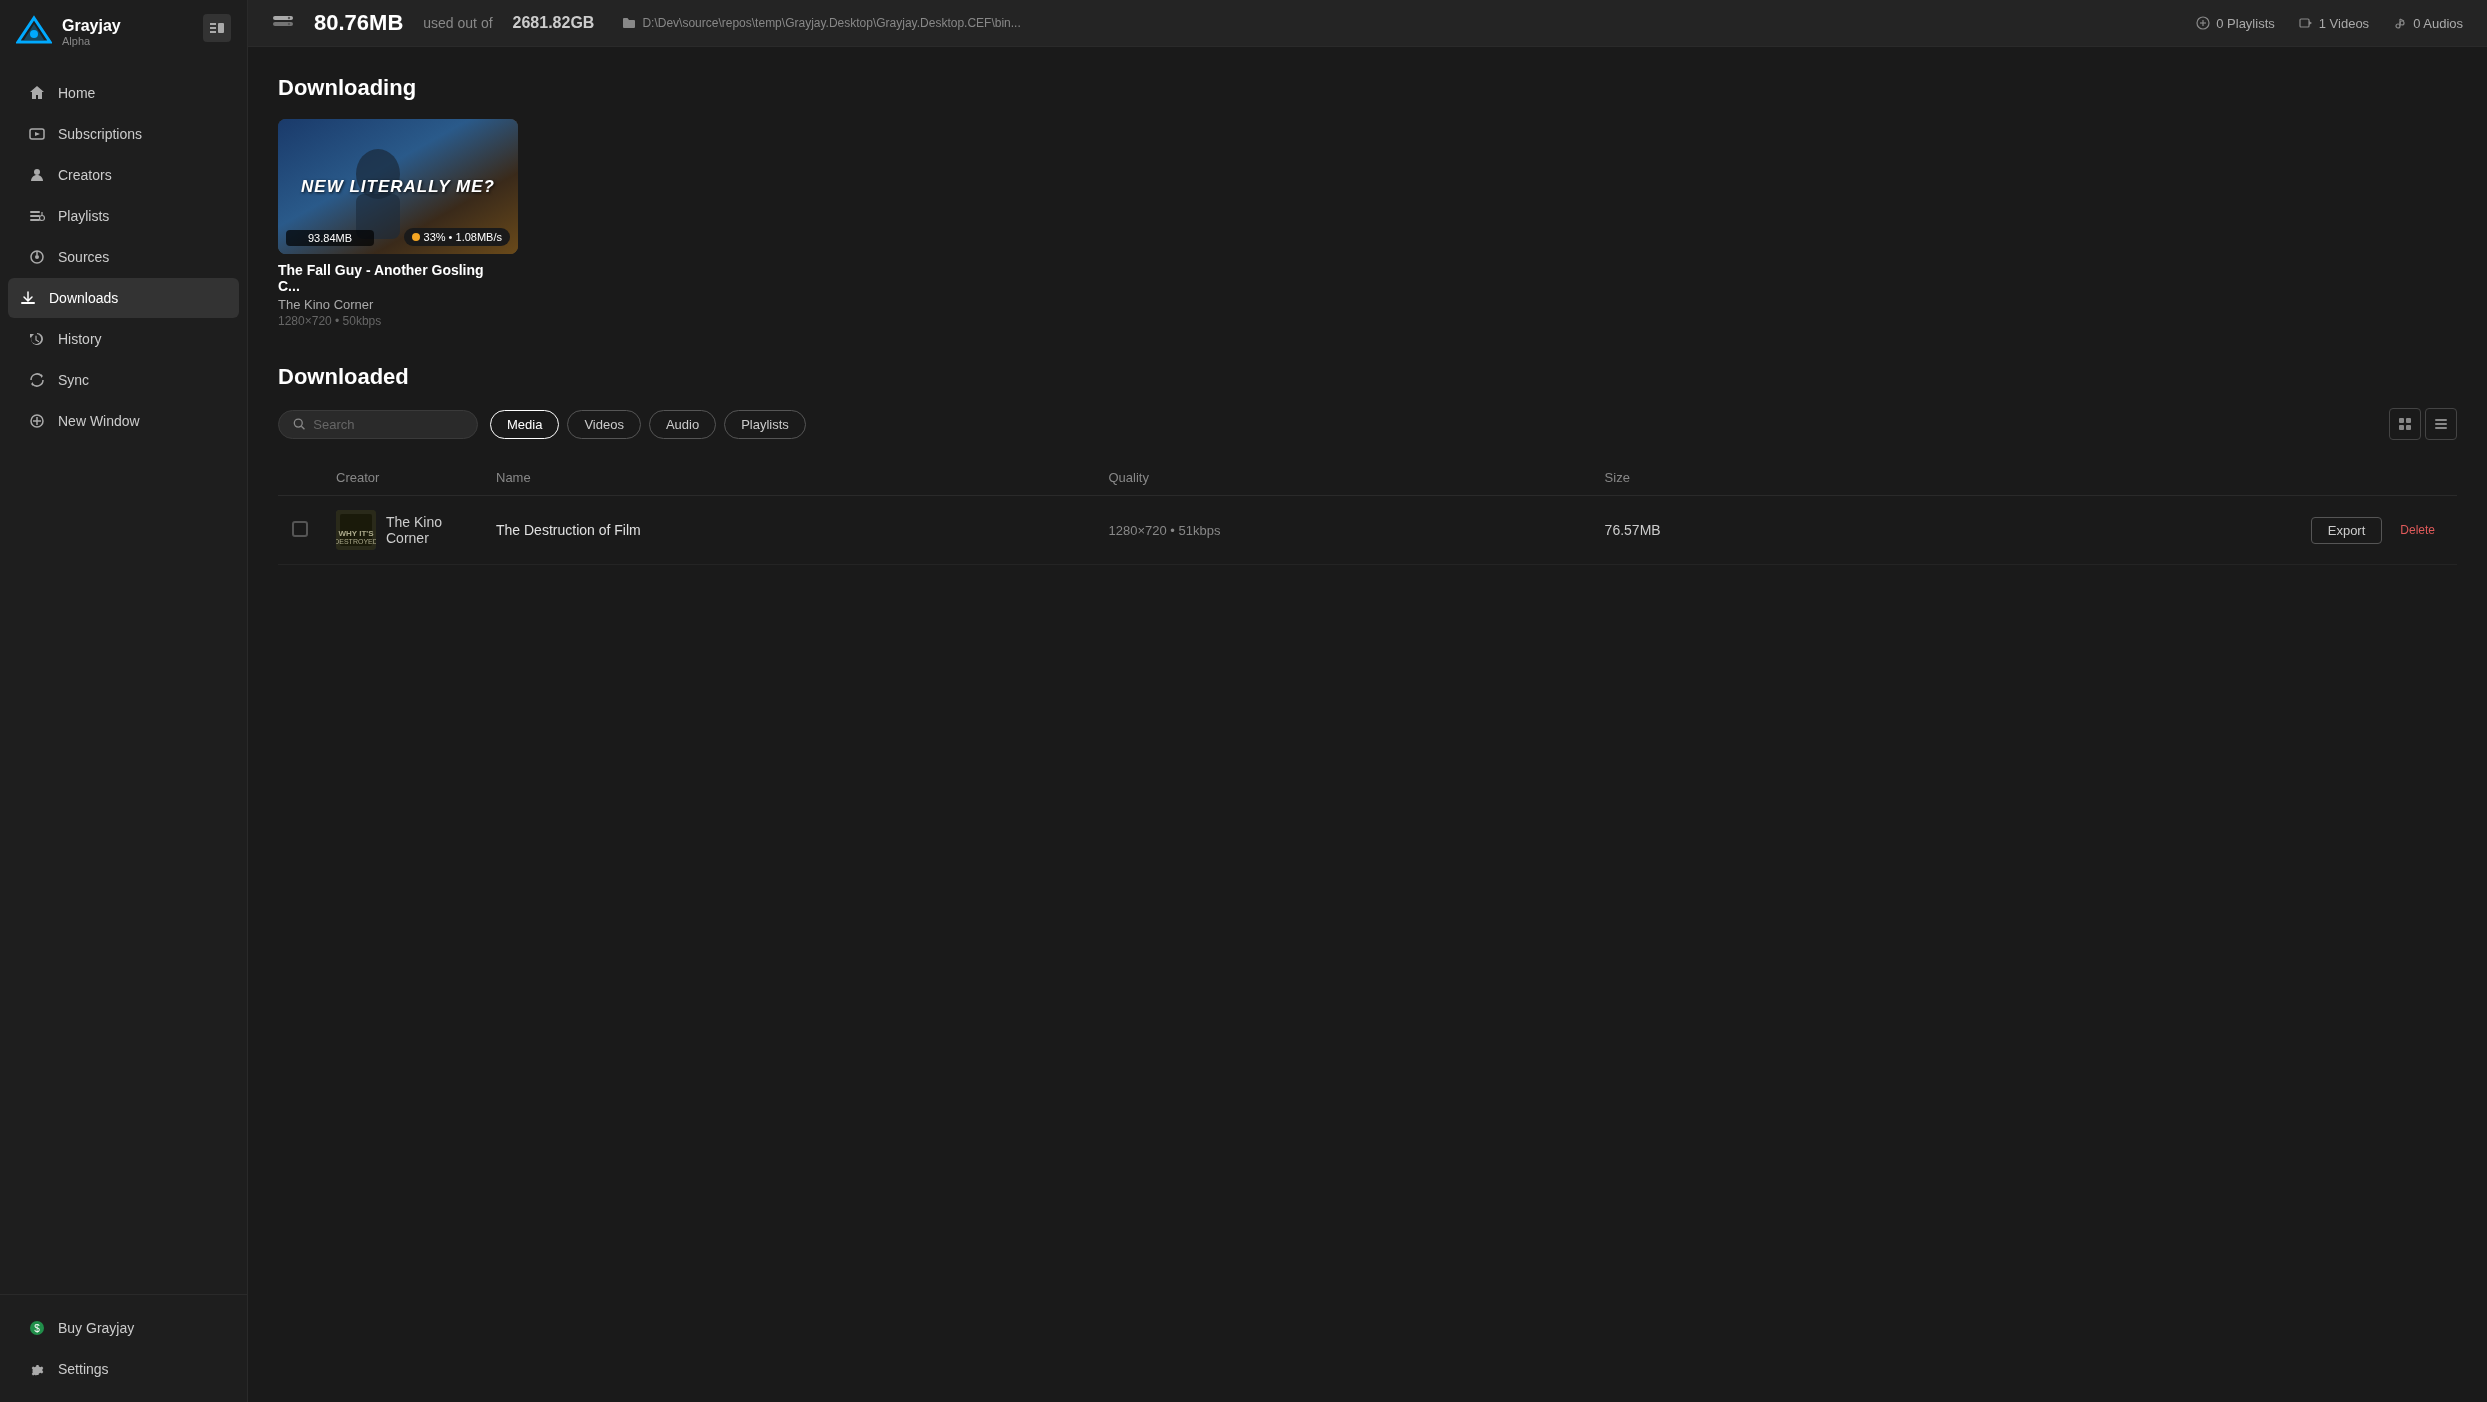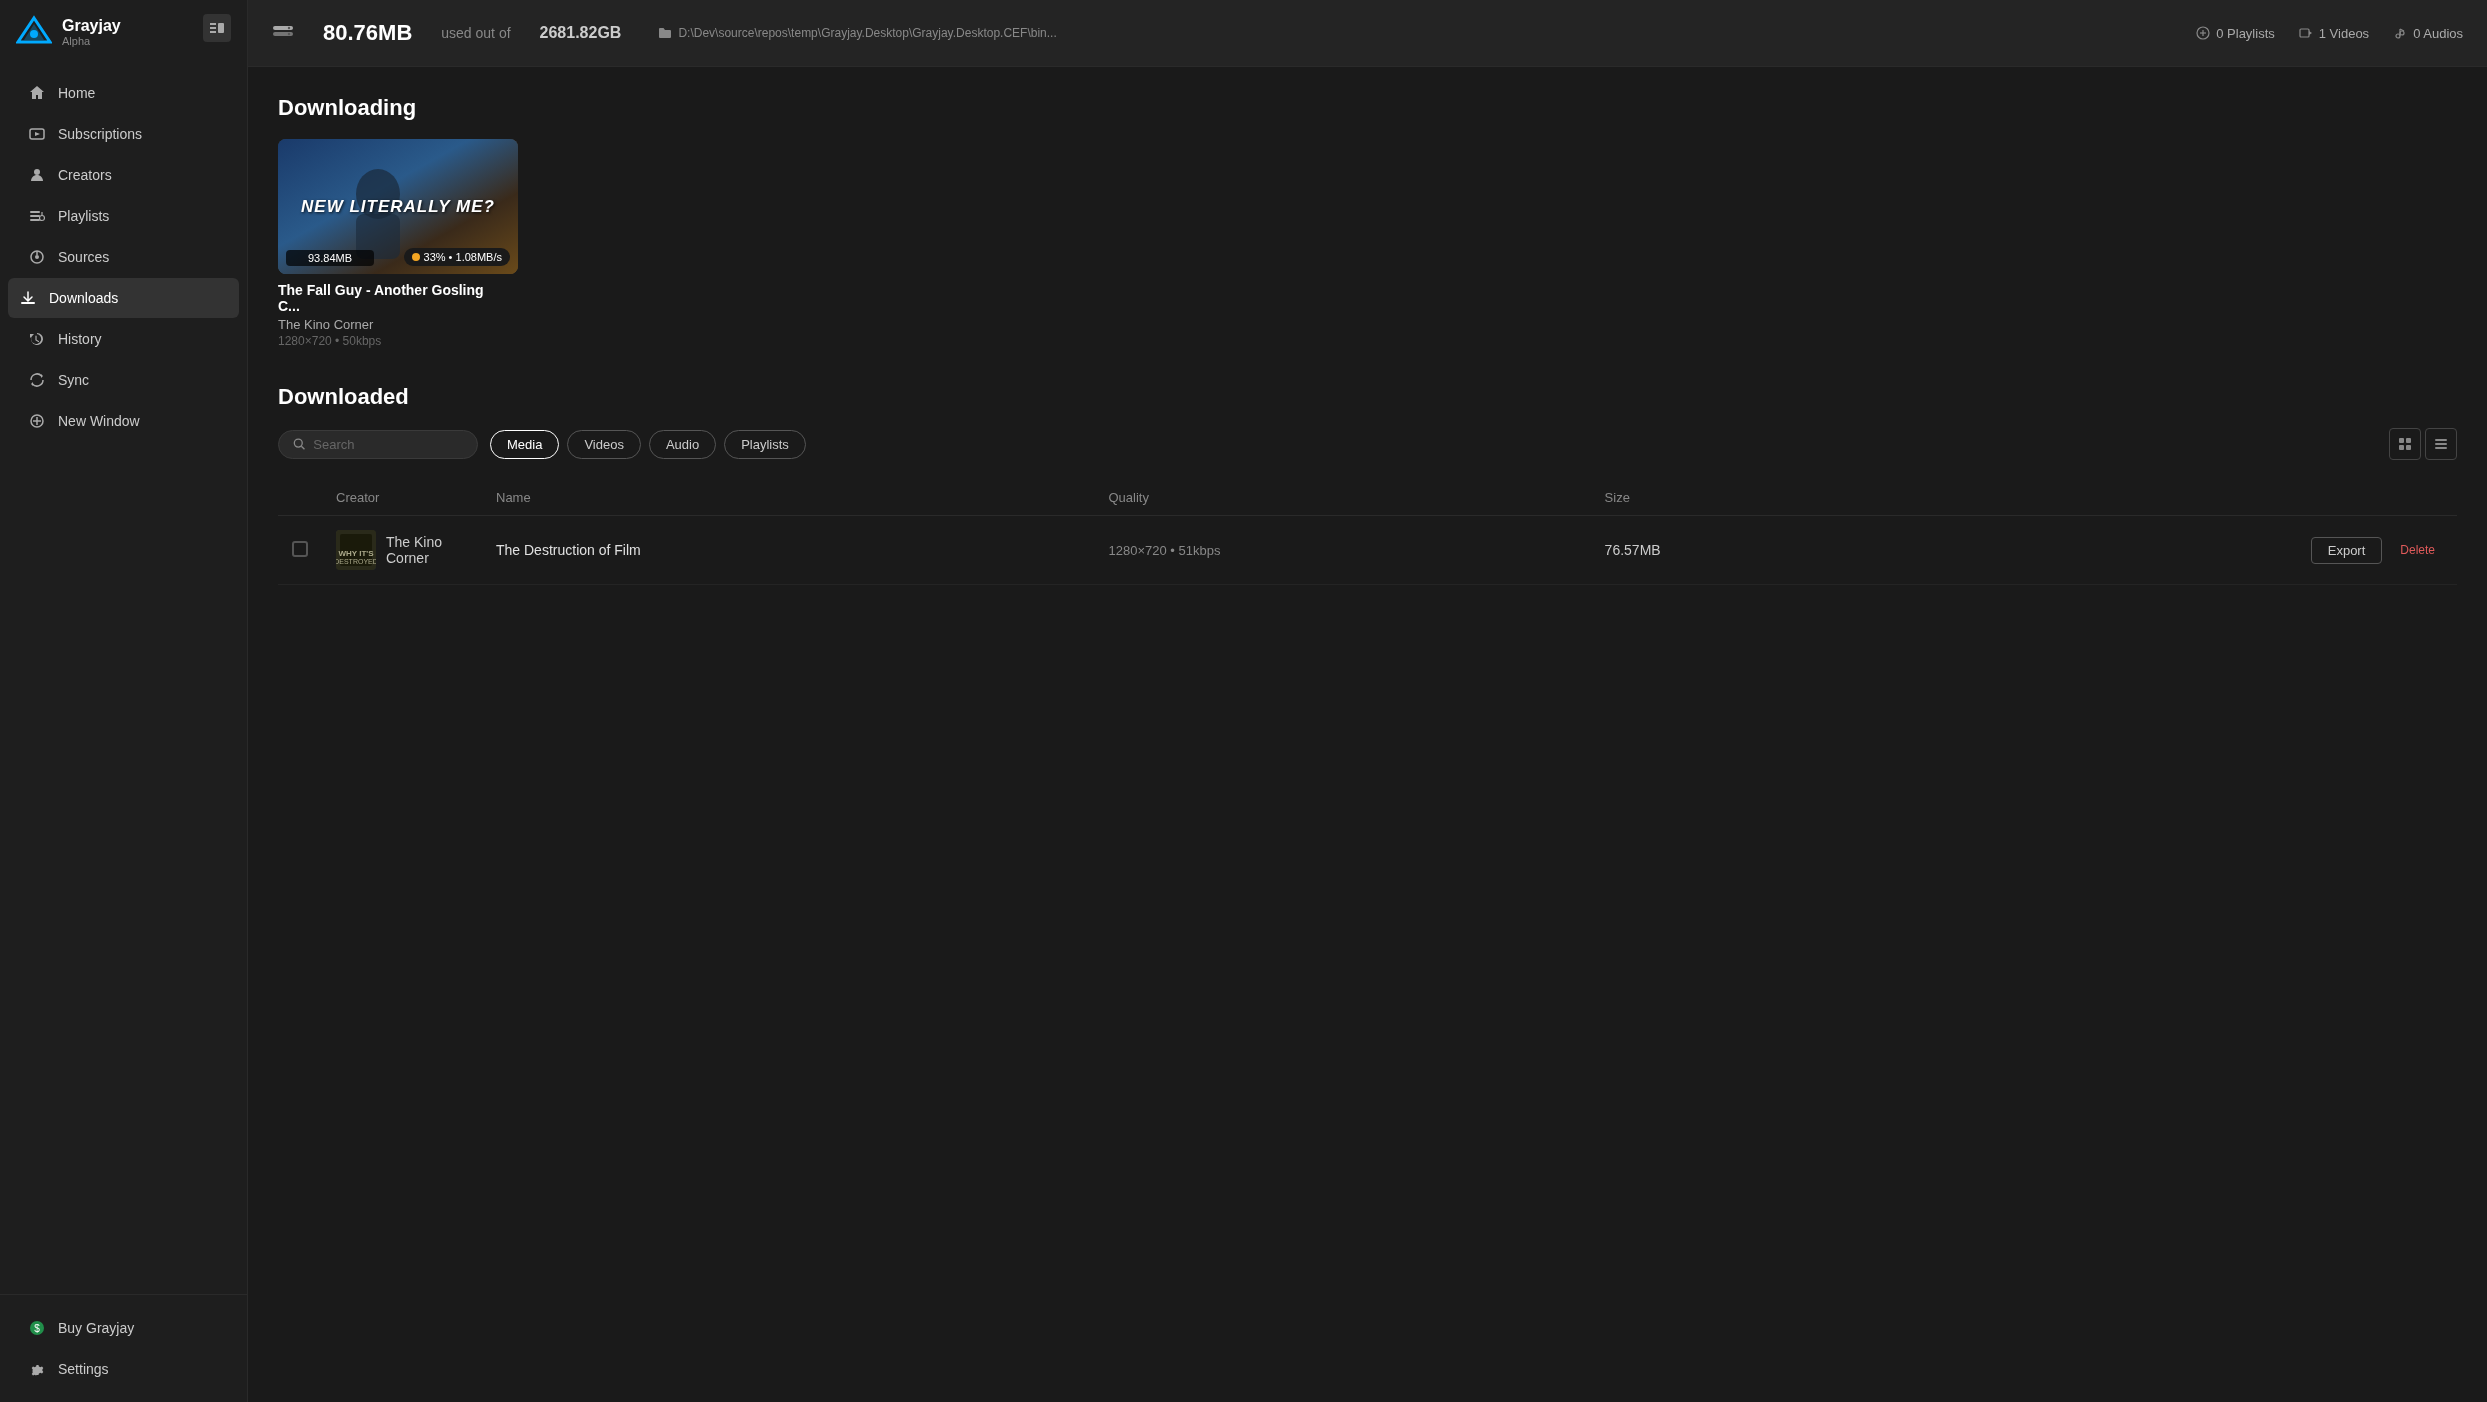--- a/index.html
+++ b/index.html
@@ -120,24 +120,24 @@
       display: flex;
       flex-direction: column;
       overflow: hidden;
       background: #1a1a1a;
     }
 
     
     .topbar {
       background: #242424;
       border-bottom: 1px solid #2a2a2a;
-      padding: 20px 24px;
-      display: flex;
-      align-items: center;
-      gap: 29px;
+      padding: 10px 24px;
+      display: flex;
+      align-items: center;
+      gap: 20px;
     }
 
     .storage-icon {
       color: #ccc;
       font-size: 20px;
     }
 
     .storage-used {
       font-size: 22px;
       font-weight: 700;

